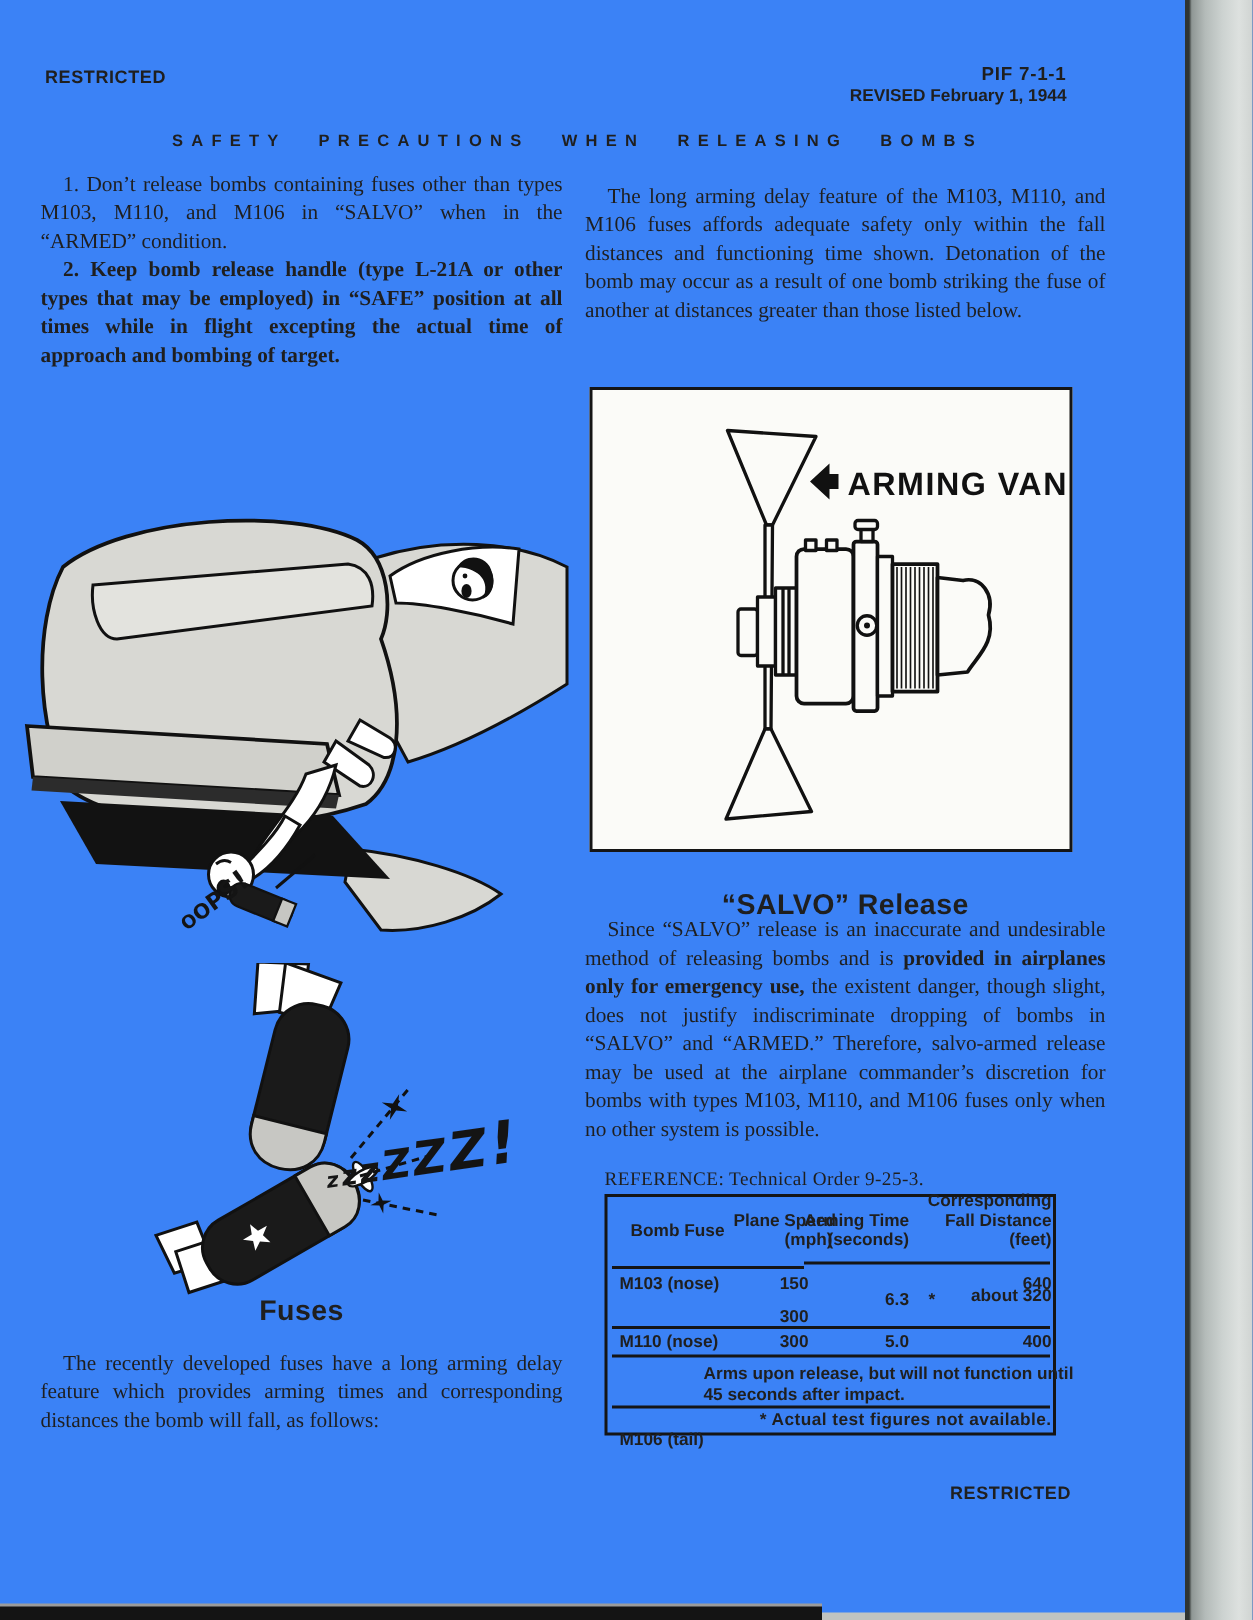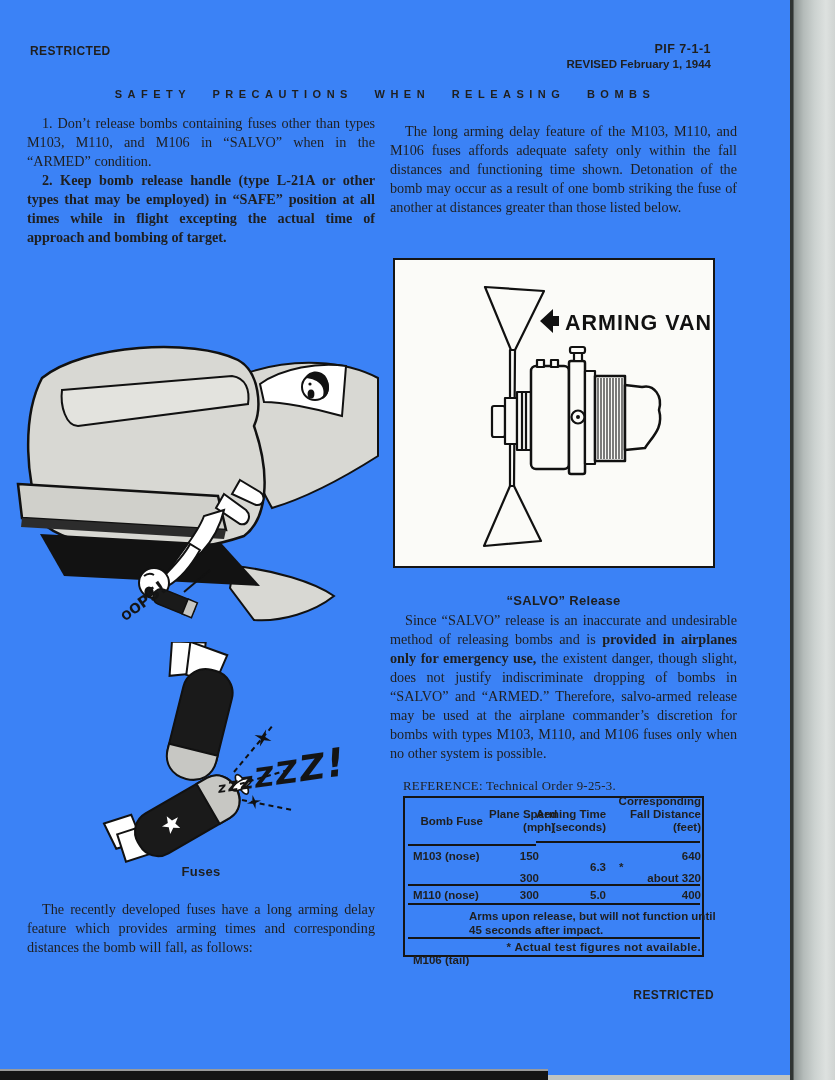--- a/index.html
+++ b/index.html
@@ -20,21 +20,21 @@
     font-size:11px;letter-spacing:5.5px;word-spacing:13px;}
   
   .body-p{font-size:14.2px;line-height:19px;text-align:justify;text-indent:15px;margin:0;}
   .col-left{position:absolute;left:27px;top:114px;width:348px;}
   .col-right-intro{position:absolute;left:390px;top:122px;width:347px;}
   .bold{font-weight:700;}
   
   .figure-box{position:absolute;left:393px;top:258px;width:322px;height:310px;border:2.5px solid #151515;
     background:#fbfbf8;box-sizing:border-box;}
   
-  .sec-head{position:absolute;text-align:center;font-weight:700;font-size:13px;letter-spacing:.3px;}
+  .sec-head{position:absolute;text-align:center;font-weight:700;font-size:19px;letter-spacing:.3px;}
   .fuses-head{left:27px;top:864px;width:348px;}
   .salvo-head{left:390px;top:593px;width:347px;}
   .fuses-text{position:absolute;left:27px;top:900px;width:348px;}
   .salvo-par{position:absolute;left:390px;top:611px;width:347px;}
   .reference{position:absolute;left:403px;top:779px;font-size:12.8px;letter-spacing:.3px;}
   
   .ref-table{position:absolute;left:403px;top:796px;width:301px;height:161px;border:2.5px solid #151515;
     box-sizing:border-box;font-family:"Liberation Sans",sans-serif;font-weight:700;font-size:11.5px;line-height:13px;}
   .ref-table .cell{position:absolute;white-space:nowrap;}
   .ref-table .ctr{text-align:right;}
@@ -211,21 +211,21 @@
     </div>
     <div class="rule" style="top:46px;left:3px;width:128px;"></div>
     <div class="rule" style="top:43px;left:131px;width:164px;"></div>
 
     <div class="cell" style="left:8px;top:52px;text-align:right;">M103 (nose)</div>
     <div class="cell ctr" style="left:68px;top:52px;width:66px;">150</div>
     <div class="cell ctr" style="left:198px;top:52px;width:98px;">640</div>
     <div class="cell ctr" style="left:131px;top:63px;width:70px;">6.3</div>
     <div class="cell" style="left:214px;top:63px;">*</div>
     <div class="cell ctr" style="left:68px;top:74px;width:66px;">300</div>
-    <div class="cell ctr" style="left:198px;top:74px;width:98px;">about 320</div>
+    <div class="cell ctr" style="left:198px;top:60px;width:98px;">about 320</div>
     <div class="rule" style="top:86px;left:3px;width:292px;"></div>
 
     <div class="cell" style="left:8px;top:91px;">M110 (nose)</div>
     <div class="cell ctr" style="left:68px;top:91px;width:66px;">300</div>
     <div class="cell ctr" style="left:131px;top:91px;width:70px;">5.0</div>
     <div class="cell ctr" style="left:198px;top:91px;width:98px;">400</div>
     <div class="rule" style="top:105px;left:3px;width:292px;"></div>
 
     <div class="cell" style="left:8px;top:112px;margin-top:44px;">M106 (tail)</div>
     <div class="cell" style="left:64px;top:112px;">Arms upon release, but will not function until</div>

